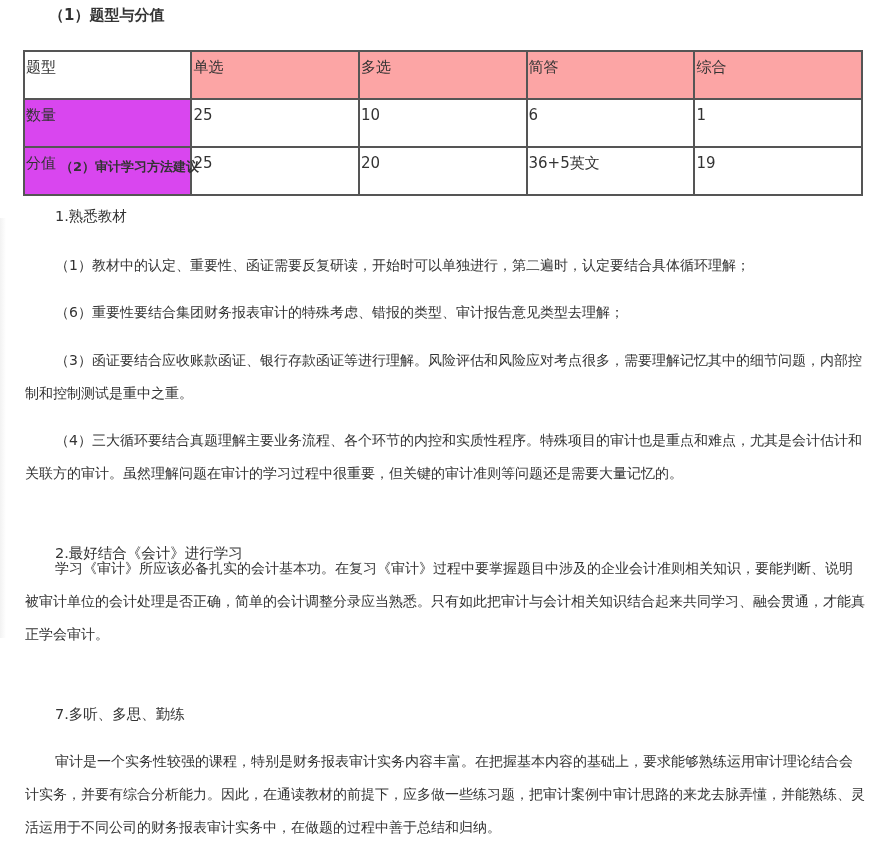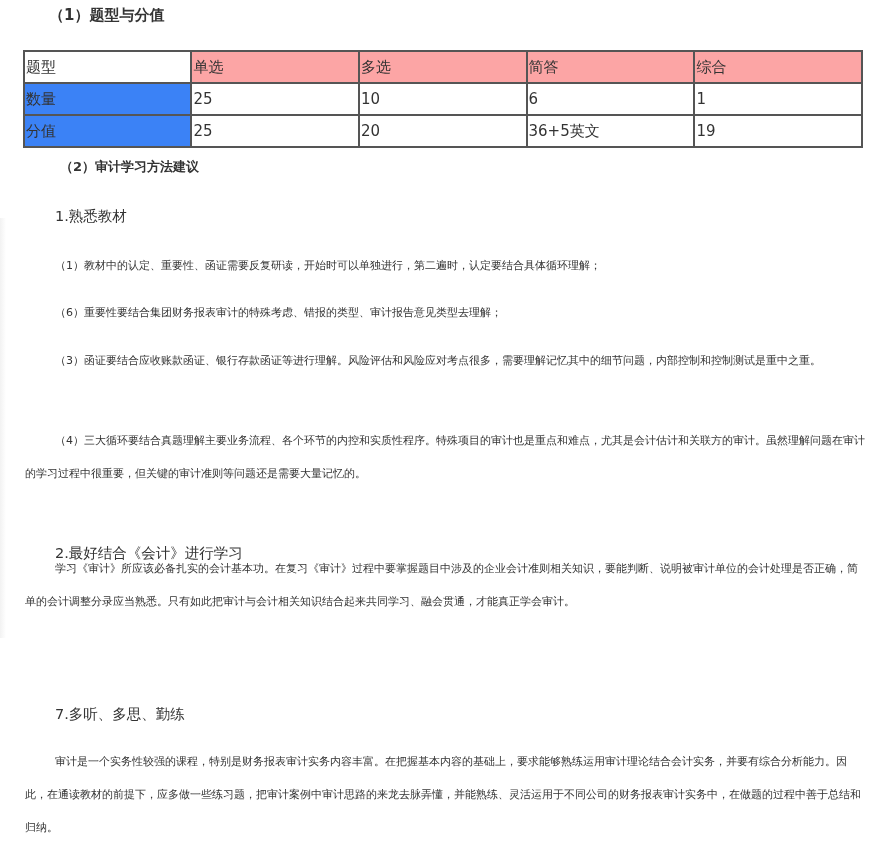--- a/index.html
+++ b/index.html
@@ -19,28 +19,28 @@
     .h2 {
       position: absolute; left: 60px; top: 158px;
       font-size: 13px; font-weight: bold; color: #333;
     }
     table.score {
       position: absolute; left: 23px; top: 50px;
       width: 840px; border-collapse: collapse;
       font-size: 15px; color: #333;
     }
     table.score td {
-      border: 2px solid #555555; height: 30px; padding: 0 0 0 1px;
+      border: 2px solid #555555; height: 30px; padding: 0 0 16px 1px;
       vertical-align: middle; width: 167px;
     }
     .hdr { background: #fca5a5; }
-    .rowhdr { background: #3b82f6; }
+    .rowhdr { background: #d946ef; }
     .p {
       position: absolute; left: 25px; width: 840px;
-      font-size: 11px; line-height: 33px; color: #333;
+      font-size: 14px; line-height: 33px; color: #333;
       text-indent: 30px;
     }
     .sub { position: absolute; left: 55px; font-size: 14.5px; color: #333; }
   </style>
 </head>
 <body>
 
 <div class="left-shade"></div>
 
 <div class="h1">（1）题型与分值</div>

